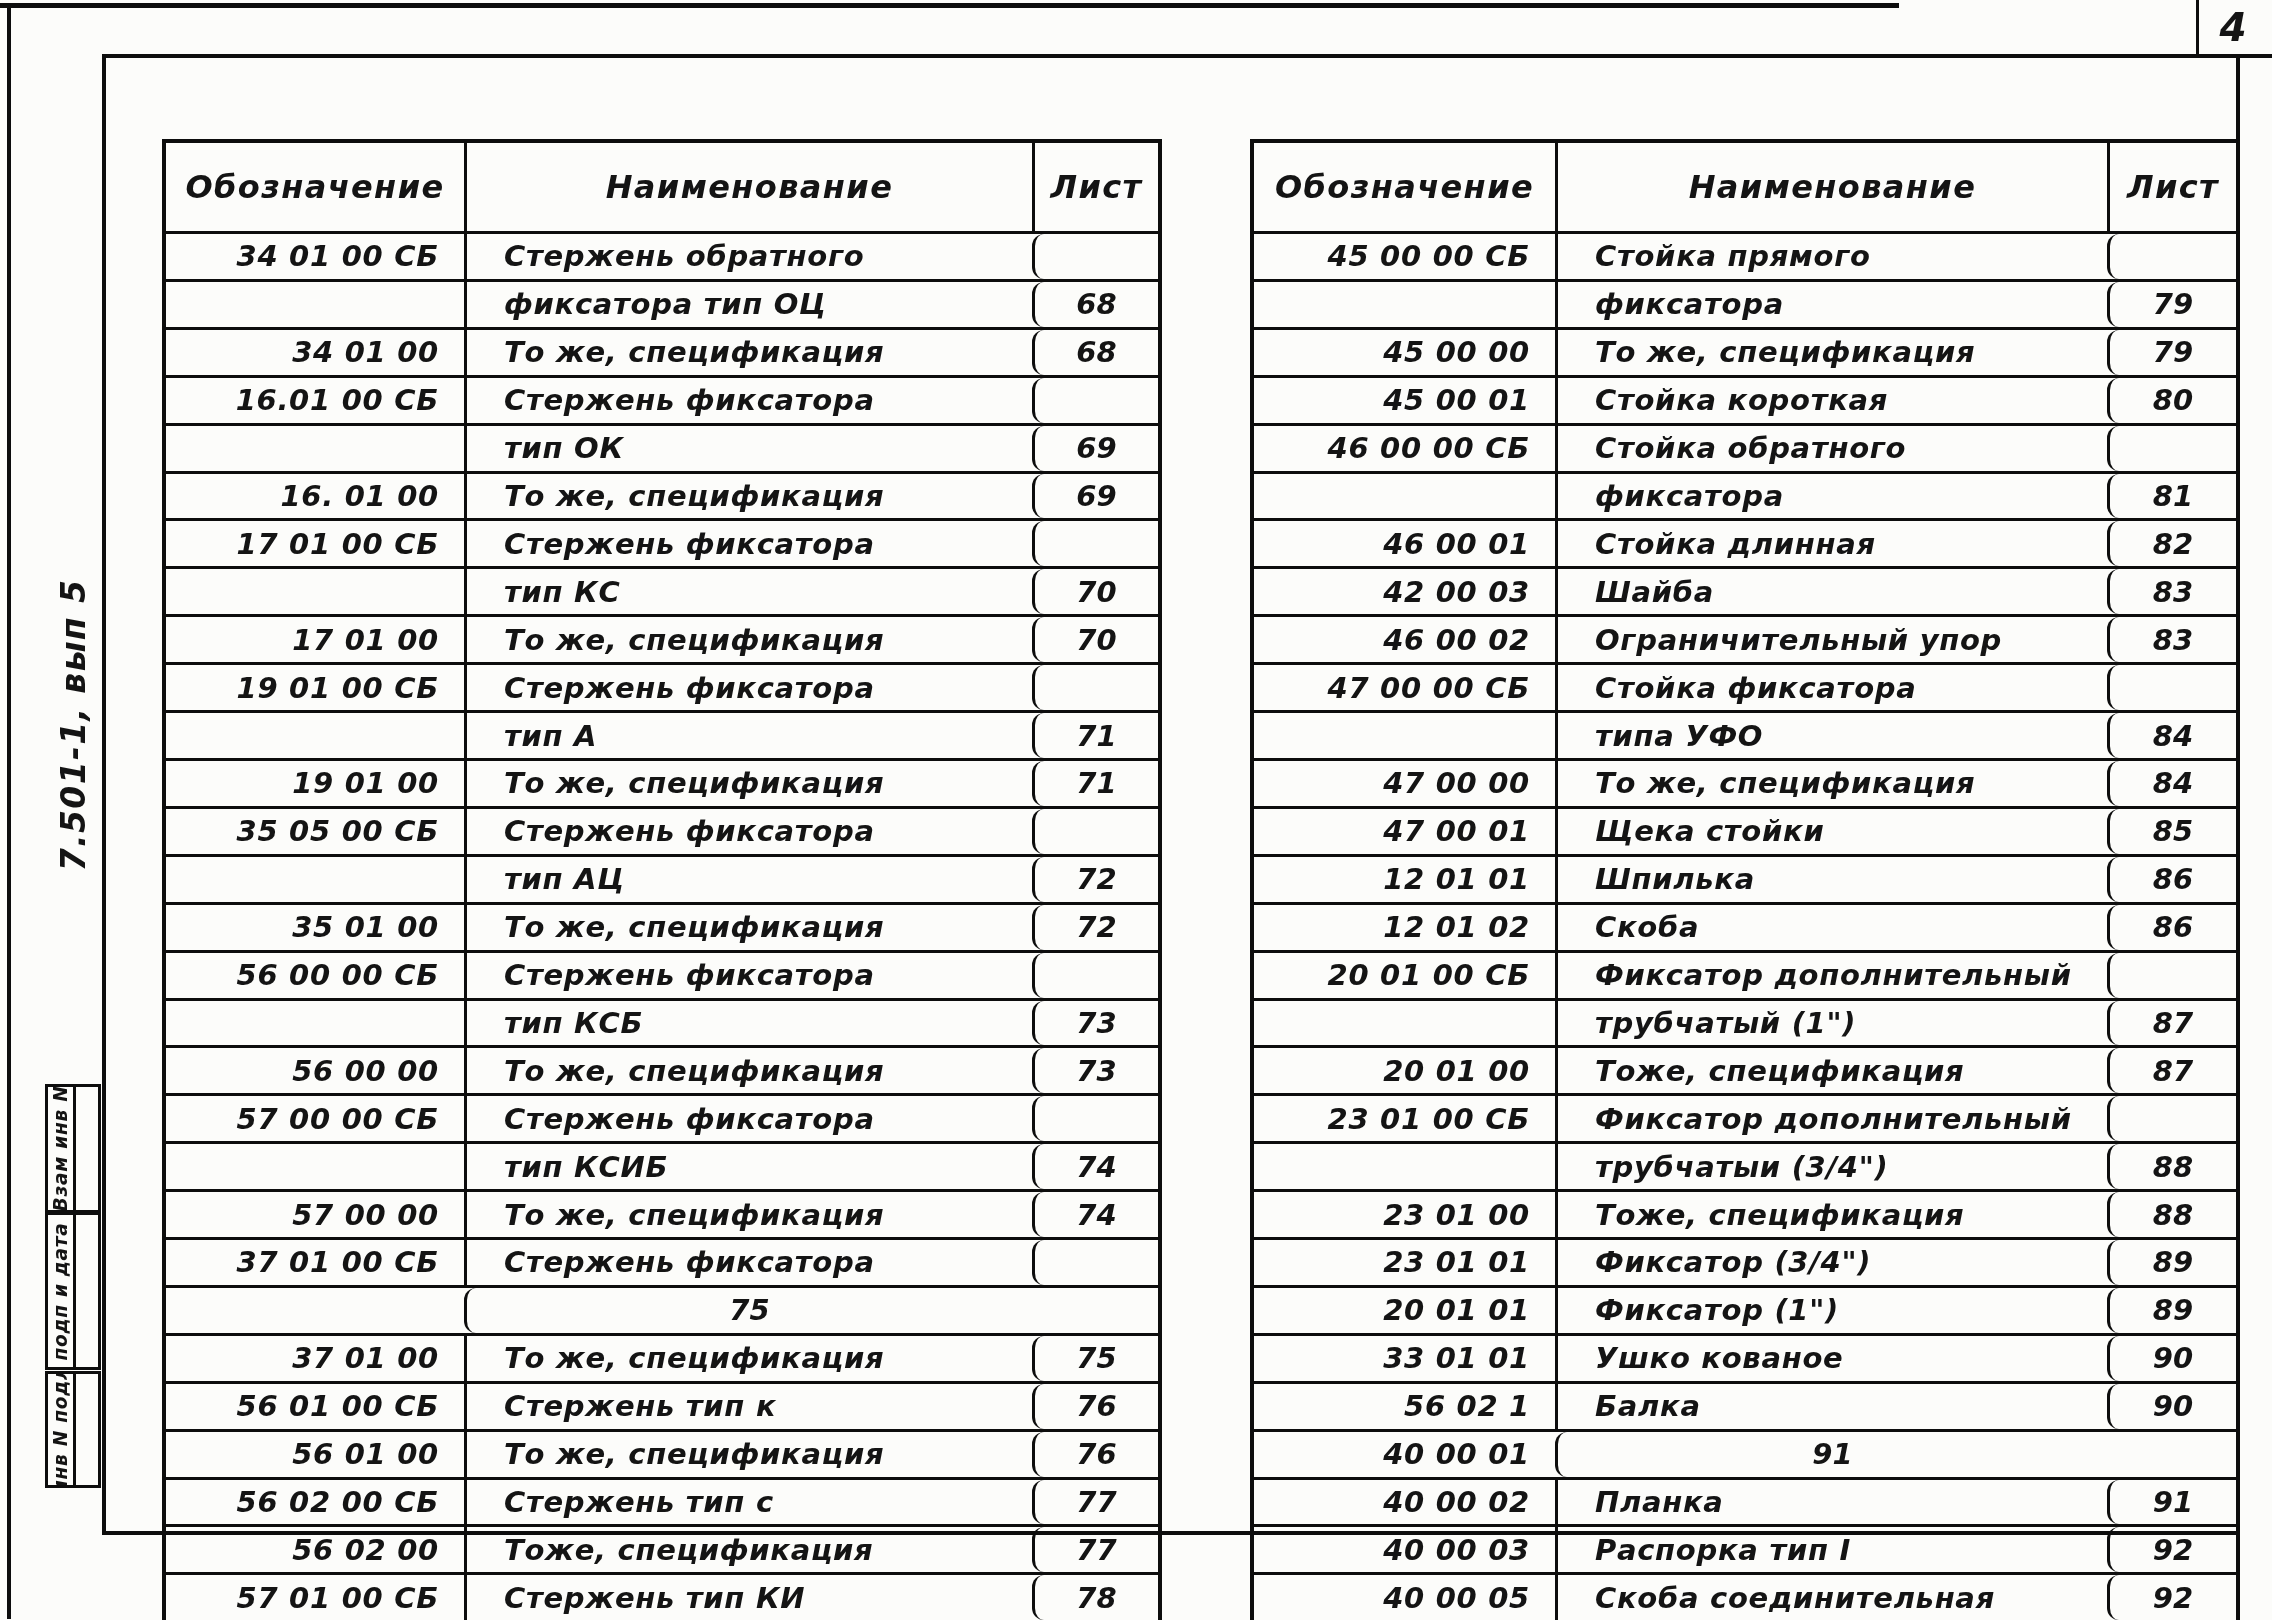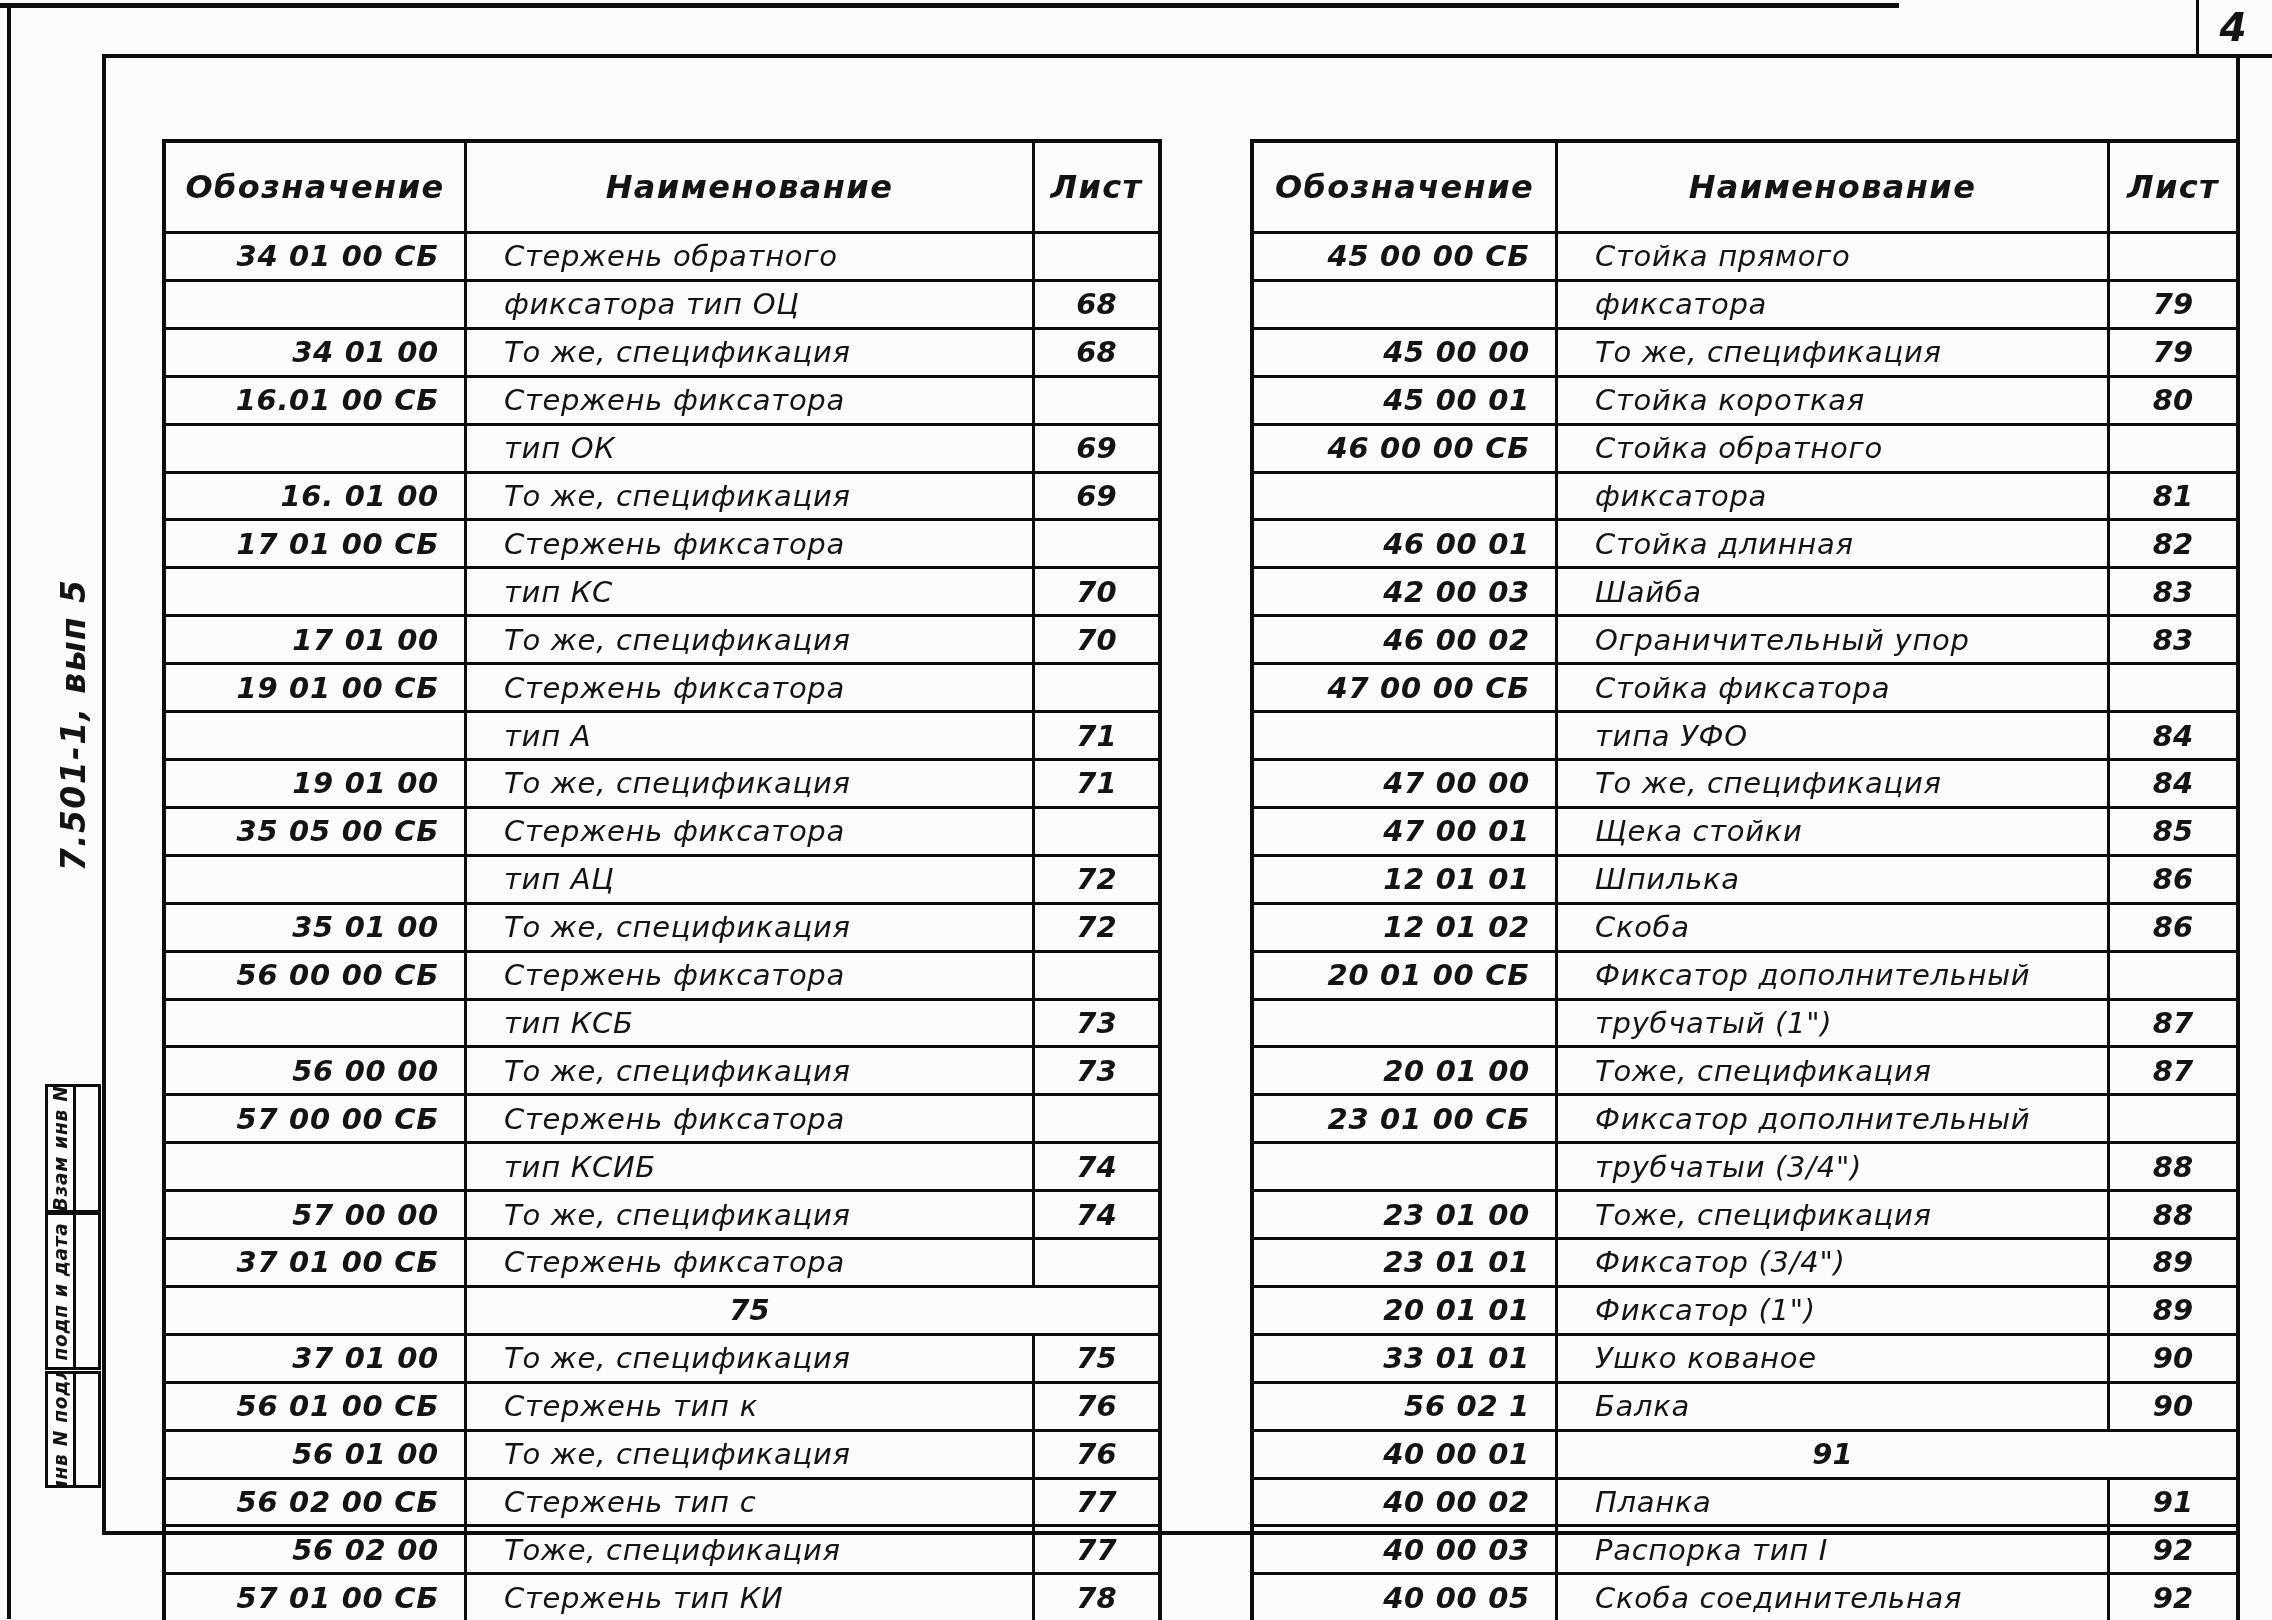--- a/index.html
+++ b/index.html
@@ -63,22 +63,22 @@
   .trow{
     display:grid;grid-template-columns:var(--c1) var(--c2) 1fr;
     border-top:3.4px solid #0d0d0d;
     flex:1 1 0;min-height:0;
   }
   .trow.head{flex:0 0 88px;border-top:none;}
   .cell{display:flex;align-items:center;box-sizing:border-box;min-width:0;}
   .cell.mid,.cell.last{border-left:3.4px solid #0d0d0d;}
   .head .cell{justify-content:center;font-size:32px;font-weight:bold;letter-spacing:1.4px;}
   .c-des{justify-content:flex-end;padding-right:25px;font-size:29px;font-weight:bold;letter-spacing:0.7px;white-space:nowrap;padding-left:27px;}
-  .c-name{justify-content:flex-start;padding-left:37px;font-size:29px;font-weight:normal;letter-spacing:0.7px;white-space:nowrap;}
-  .c-sheet{justify-content:center;font-size:29px;font-weight:bold;}
+  .c-name{justify-content:flex-start;padding-left:37px;font-size:29px;font-weight:bold;letter-spacing:0.7px;white-space:nowrap;}
+  .c-sheet{justify-content:center;font-size:29px;font-weight:bold;border-radius:12px;}
 </style>
 </head>
 <body>
 
 <div class="page">
 
   <div class="ink page-top-border"></div>
   <div class="ink page-left-border"></div>
 
   <div class="frame"></div>

